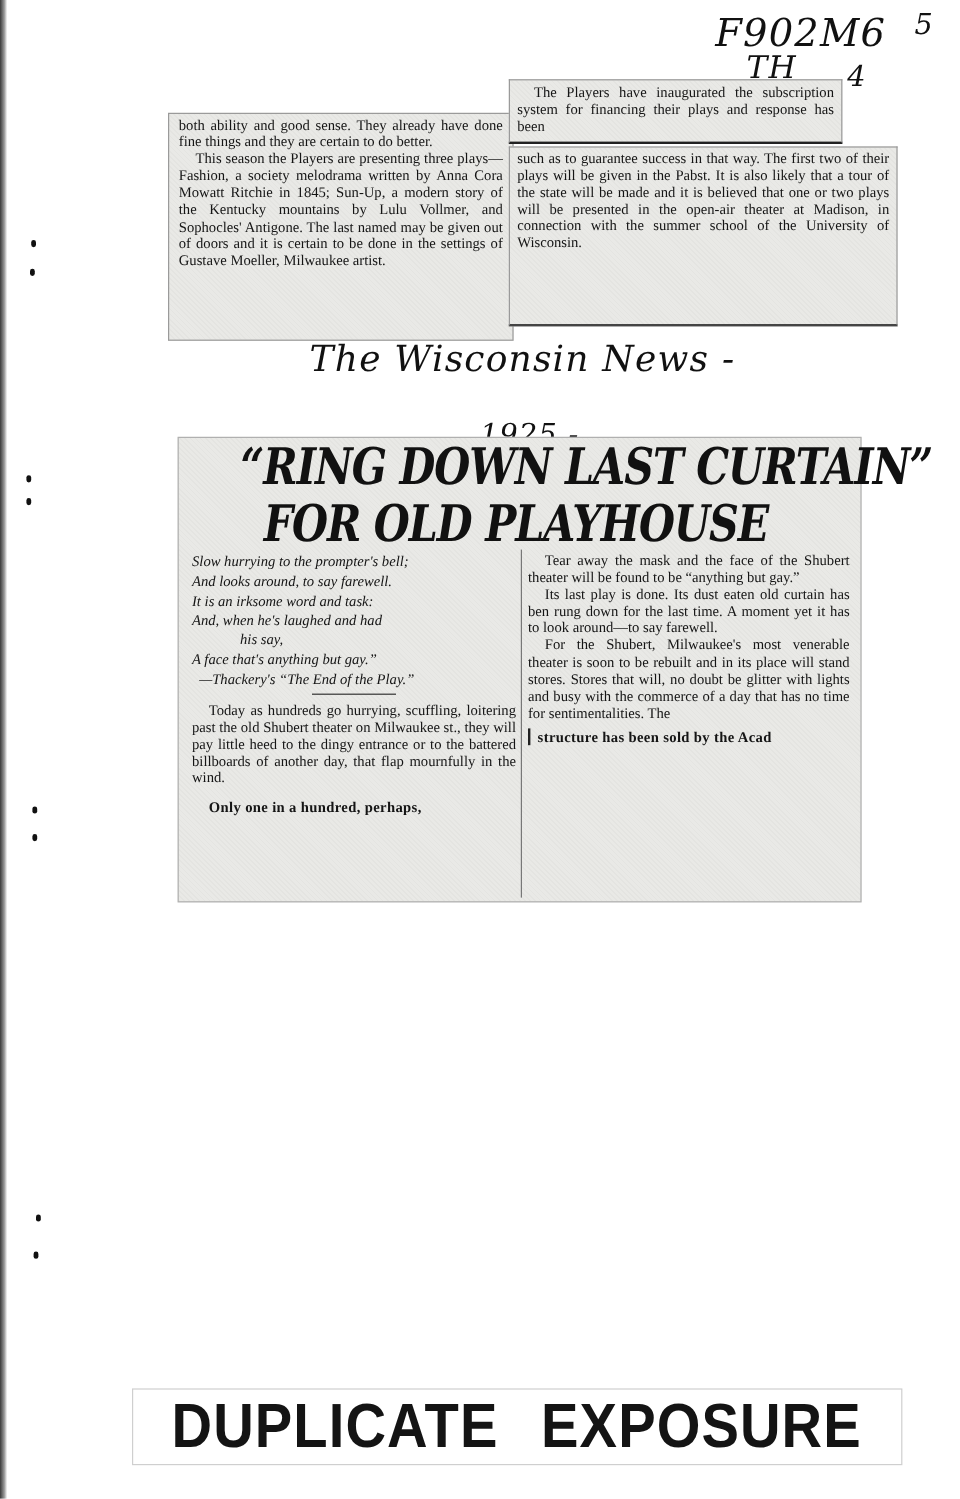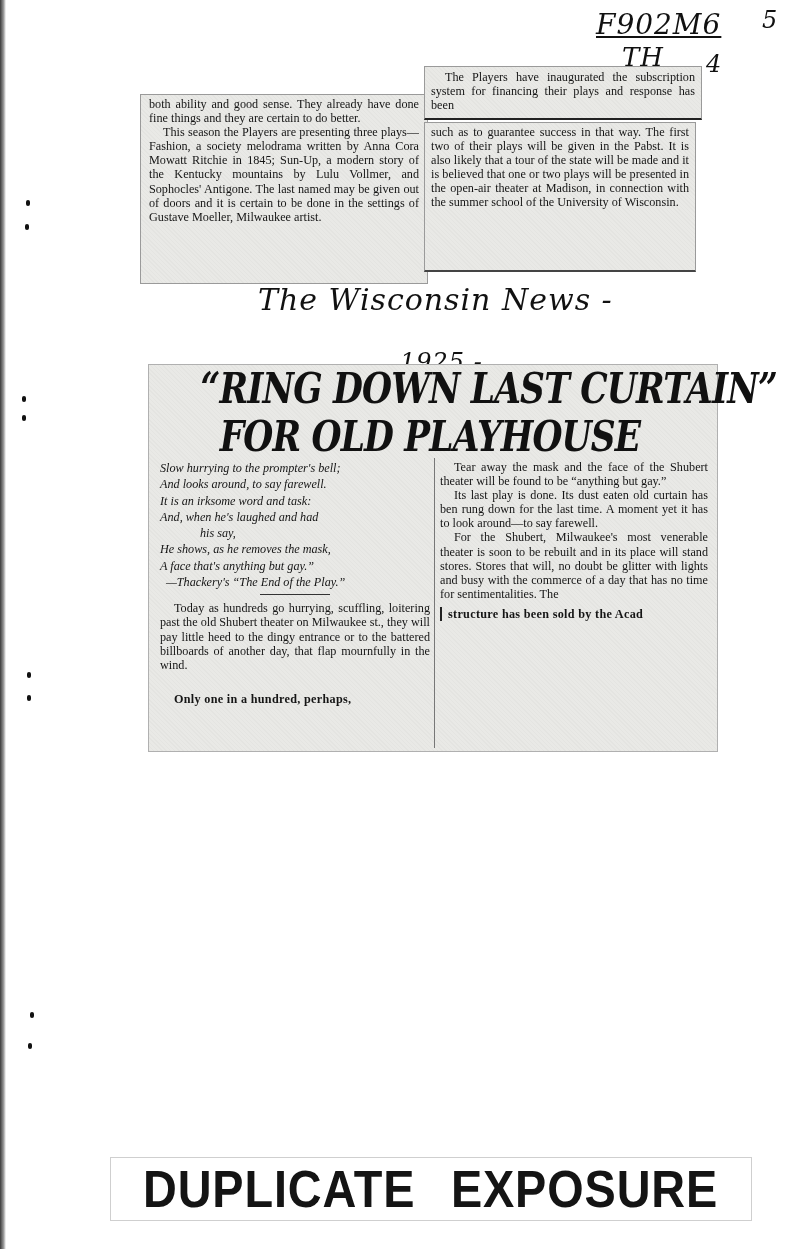--- a/index.html
+++ b/index.html
@@ -58,61 +58,60 @@
 
 <div class="speck" style="left:26px;top:200px;"></div>
 <div class="speck" style="left:25px;top:224px;"></div>
 <div class="speck" style="left:22px;top:396px;"></div>
 <div class="speck" style="left:22px;top:415px;"></div>
 <div class="speck" style="left:27px;top:672px;"></div>
 <div class="speck" style="left:27px;top:695px;"></div>
 <div class="speck" style="left:30px;top:1012px;"></div>
 <div class="speck" style="left:28px;top:1043px;"></div>
 
-<div class="hand" style="left:596px;top:8px;font-size:28px;text-decoration:underline;">F902M6</div>
+<div class="hand" style="left:596px;top:8px;font-size:32px;">F902M6</div>
 <div class="hand" style="left:622px;top:42px;font-size:26px;">TH</div>
 <div class="hand" style="left:762px;top:6px;font-size:24px;">5</div>
 <div class="hand" style="left:706px;top:50px;font-size:24px;">4</div>
 
 <div class="clip" style="left:140px;top:94px;width:288px;height:190px;padding:0 8px;box-sizing:border-box;">
   <p style="margin-top:2px;">both ability and good sense. They already have done fine things and they are certain to do better.</p>
   <p class="indent">This season the Players are presenting three plays—Fashion, a society melodrama written by Anna Cora Mowatt Ritchie in 1845; Sun-Up, a modern story of the Kentucky mountains by Lulu Vollmer, and Sophocles' Antigone. The last named may be given out of doors and it is certain to be done in the settings of Gustave Moeller, Milwaukee artist.</p>
 </div>
 
 <div class="clip" style="left:424px;top:66px;width:278px;height:54px;padding:3px 6px;box-sizing:border-box;border-bottom:2px solid #222;">
   <p class="indent">The Players have inaugurated the subscription system for financing their plays and response has been</p>
 </div>
-<div class="clip" style="left:424px;top:122px;width:272px;height:150px;padding:2px 6px;box-sizing:border-box;border-bottom:2px solid #444;">
+<div class="clip" style="left:424px;top:122px;width:324px;height:150px;padding:2px 6px;box-sizing:border-box;border-bottom:2px solid #444;">
   <p>such as to guarantee success in that way. The first two of their plays will be given in the Pabst. It is also likely that a tour of the state will be made and it is believed that one or two plays will be presented in the open-air theater at Madison, in connection with the summer school of the University of Wisconsin.</p>
 </div>
 
 <div class="hand" style="left:258px;top:282px;font-size:30px;">The Wisconsin News -</div>
 <div class="hand" style="left:400px;top:348px;font-size:24px;">1925 -</div>
 
 <div class="clip" style="left:148px;top:364px;width:568px;height:386px;border-color:#b0b0b0;"></div>
 
 <div class="headline">
   <div class="l1">“RING DOWN LAST CURTAIN”</div>
   <div class="l2">FOR OLD PLAYHOUSE</div>
 </div>
 
 <div class="col" style="left:160px;top:460px;width:270px;">
   <div class="poem">
     <p>Slow hurrying to the prompter's bell;</p>
     <p>And looks around, to say farewell.</p>
     <p>It is an irksome word and task:</p>
     <p>And, when he's laughed and had</p>
     <p class="hang">his say,</p>
-    <p>He shows, as he removes the mask,</p>
     <p>A face that's anything but gay.”</p>
     <p style="padding-left:6px;">—Thackery's “The End of the Play.”</p>
   </div>
   <div class="rule-short"></div>
   <p class="indent">Today as hundreds go hurrying, scuffling, loitering past the old Shubert theater on Milwaukee st., they will pay little heed to the dingy entrance or to the battered billboards of another day, that flap mournfully in the wind.</p>
-  <p class="indent bold-line" style="margin-top:20px;">Only one in a hundred, perhaps,</p>
+  <p class="indent bold-line" style="margin-top:10px;">Only one in a hundred, perhaps,</p>
 </div>
 
 <div class="vline" style="left:434px;top:458px;height:290px;"></div>
 
 <div class="col" style="left:440px;top:460px;width:268px;">
   <p class="indent">Tear away the mask and the face of the Shubert theater will be found to be “anything but gay.”</p>
   <p class="indent">Its last play is done. Its dust eaten old curtain has ben rung down for the last time. A moment yet it has to look around—to say farewell.</p>
   <p class="indent">For the Shubert, Milwaukee's most venerable theater is soon to be rebuilt and in its place will stand stores. Stores that will, no doubt be glitter with lights and busy with the commerce of a day that has no time for sentimentalities. The</p>
   <p class="bold-line" style="margin-top:6px;border-left:2px solid #222;padding-left:6px;">structure has been sold by the Acad</p>
 </div>

